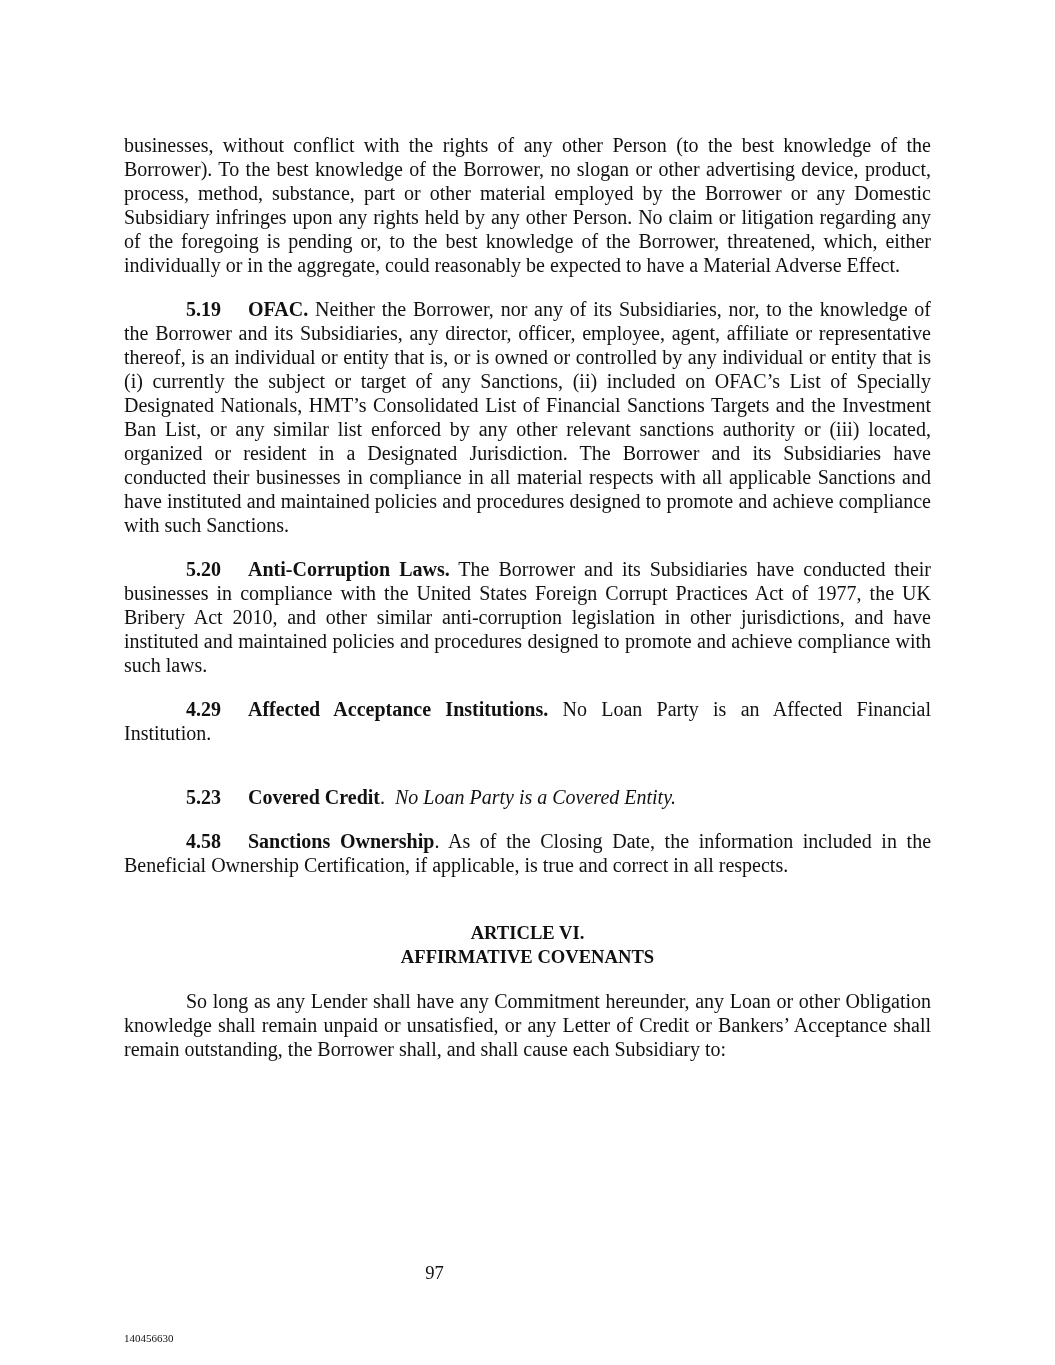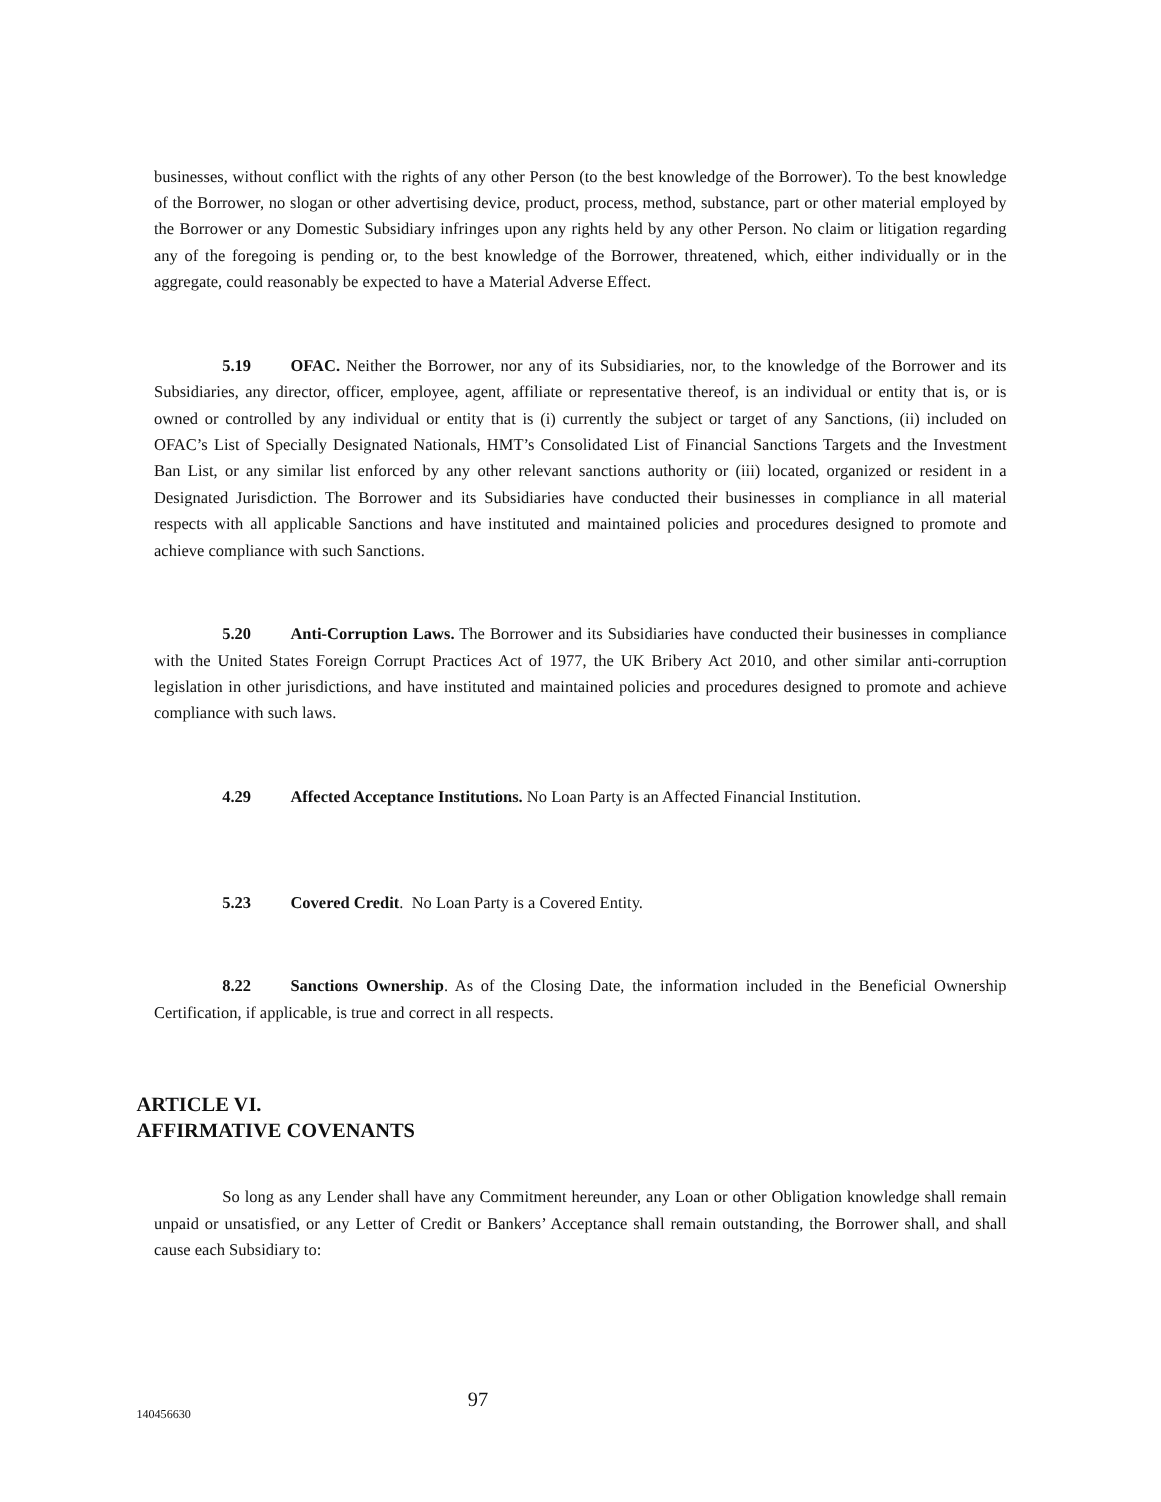--- a/index.html
+++ b/index.html
@@ -1,51 +1,51 @@
 <!DOCTYPE html>
 <html><head>
   <meta charset="utf-8">
   <style>
     html, body { margin: 0; padding: 0; background: #ffffff; }
     body { width: 1055px; height: 1365px; position: relative; overflow: hidden;
            font-family: "Liberation Serif", "DejaVu Serif", serif; color: #111111; }
     .page { position: absolute; left: 124px; top: 133px; width: 807px; }
-    p { margin: 16px; font-size: 15px; line-height: 24px; text-align: justify; }
+    p { margin: 0; font-size: 20px; line-height: 24px; text-align: justify; }
     .indent { text-indent: 62px; }
     .num { font-weight: bold; display: inline-block; width: 62px; text-indent: 0; }
     .head { font-weight: bold; }
     .gap { height: 20px; }
     .gap2 { height: 44px; }
-    .article { font-weight: bold; font-size: 18.6px; line-height: 24px; }
+    .article { text-align: center; font-weight: bold; font-size: 18.6px; line-height: 24px; }
     .pagenum { position: absolute; left: 0; width: 869px; top: 1262px; text-align: center;
                font-size: 18.6px; }
-    .docid { position: absolute; left: 124px; top: 1280px; font-size: 11px; }
+    .docid { position: absolute; left: 124px; top: 1332px; font-size: 11px; }
   </style>
 </head>
 <body>
 
 <div class="page">
   <p>businesses, without conflict with the rights of any other Person (to the best knowledge of the Borrower).  To the best knowledge of the Borrower, no slogan or other advertising device, product, process, method, substance, part or other material employed by the Borrower or any Domestic Subsidiary infringes upon any rights held by any other Person.  No claim or litigation regarding any of the foregoing is pending or, to the best knowledge of the Borrower, threatened, which, either individually or in the aggregate, could reasonably be expected to have a Material Adverse Effect.</p>
   <div class="gap"></div>
 
   <p class="indent"><span class="num">5.19</span><span class="head">OFAC.</span><span> Neither the Borrower, nor any of its Subsidiaries, nor, to the knowledge of the Borrower and its Subsidiaries, any director, officer, employee, agent, affiliate or representative thereof, is an individual or entity that is, or is owned or controlled by any individual or entity that is (i) currently the subject or target of any Sanctions, (ii) included on OFAC’s List of Specially Designated Nationals, HMT’s Consolidated List of Financial Sanctions Targets and the Investment Ban List, or any similar list enforced by any other relevant sanctions authority or (iii) located, organized or resident in a Designated Jurisdiction.  The Borrower and its Subsidiaries have conducted their businesses in compliance in all material respects with all applicable Sanctions and have instituted and maintained policies and procedures designed to promote and achieve compliance with such Sanctions.</span></p>
   <div class="gap"></div>
 
   <p class="indent"><span class="num">5.20</span><span class="head">Anti-Corruption Laws.</span><span> The Borrower and its Subsidiaries have conducted their businesses in compliance with the United States Foreign Corrupt Practices Act of 1977, the UK Bribery Act 2010, and other similar anti-corruption legislation in other jurisdictions, and have instituted and maintained policies and procedures designed to promote and achieve compliance with such laws.</span></p>
   <div class="gap"></div>
 
   <p class="indent"><span class="num">4.29</span><span class="head">Affected Acceptance Institutions.</span><span> No Loan Party is an Affected Financial Institution.</span></p>
   <div class="gap"></div>
 
   <div class="gap"></div>
 
-  <p class="indent"><span class="num">5.23</span><span class="head">Covered Credit</span><span>.</span><span style="white-space: pre-wrap;">  No Loan Party is a Covered Entity.</span></p>
+  <p class="indent"><span class="num">5.23</span><span class="head">Covered Credit</span><span>.</span><span style="white-space: pre-wrap; font-style: italic;">  No Loan Party is a Covered Entity.</span></p>
   <div class="gap"></div>
 
-  <p class="indent"><span class="num">8.22</span><span class="head">Sanctions Ownership</span><span>.</span><span>  As of the Closing Date, the information included in the Beneficial Ownership Certification, if applicable, is true and correct in all respects.</span></p>
+  <p class="indent"><span class="num">4.58</span><span class="head">Sanctions Ownership</span><span>.</span><span>  As of the Closing Date, the information included in the Beneficial Ownership Certification, if applicable, is true and correct in all respects.</span></p>
   <div class="gap2"></div>
 
   <div class="article">ARTICLE VI.</div>
   <div class="article">AFFIRMATIVE COVENANTS</div>
   <div class="gap"></div>
 
   <p class="indent">So long as any Lender shall have any Commitment hereunder, any Loan or other Obligation knowledge shall remain unpaid or unsatisfied, or any Letter of Credit or Bankers’ Acceptance shall remain outstanding, the Borrower shall, and shall cause each Subsidiary to:</p>
 </div>
 
 <div class="pagenum">97</div>

